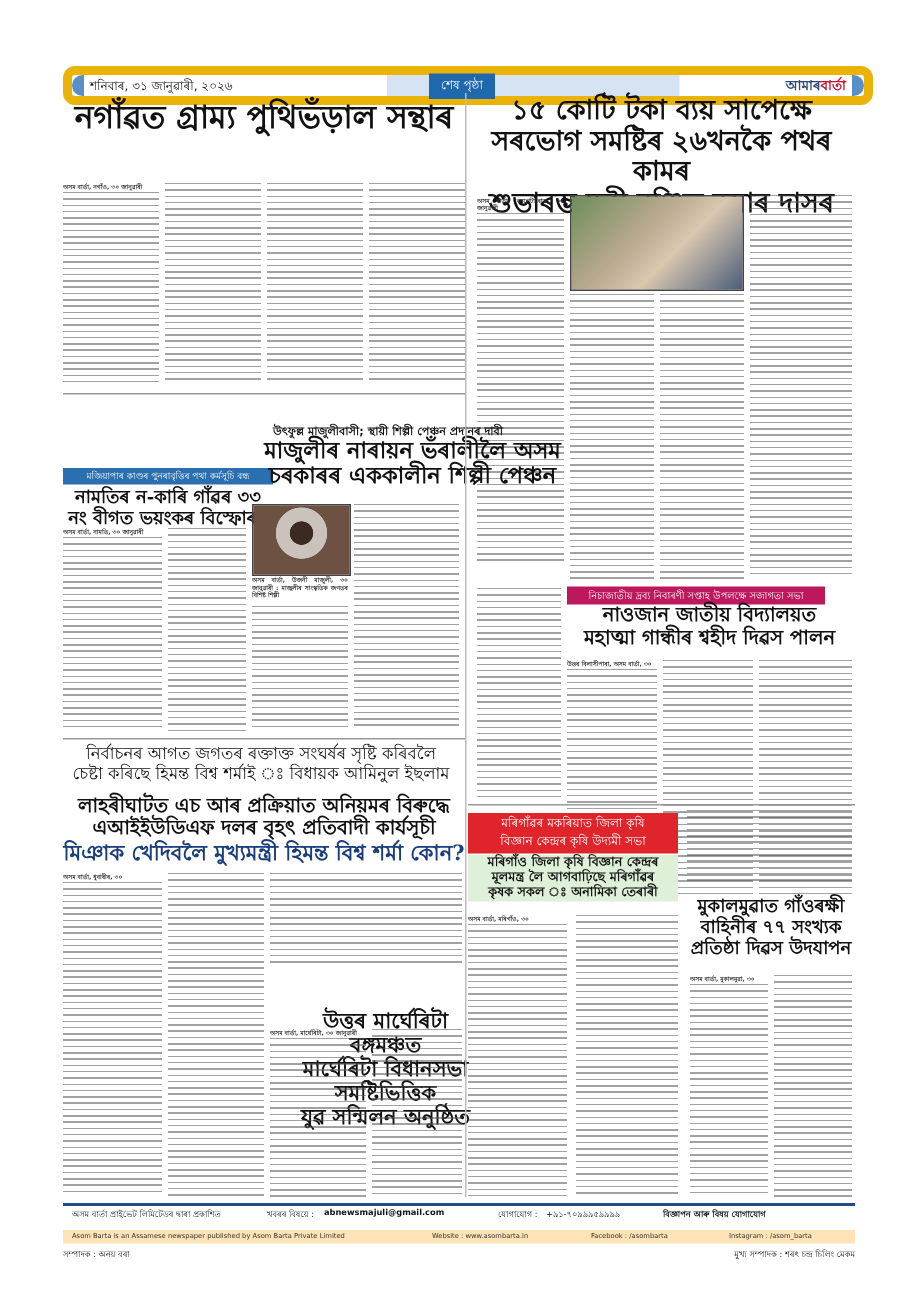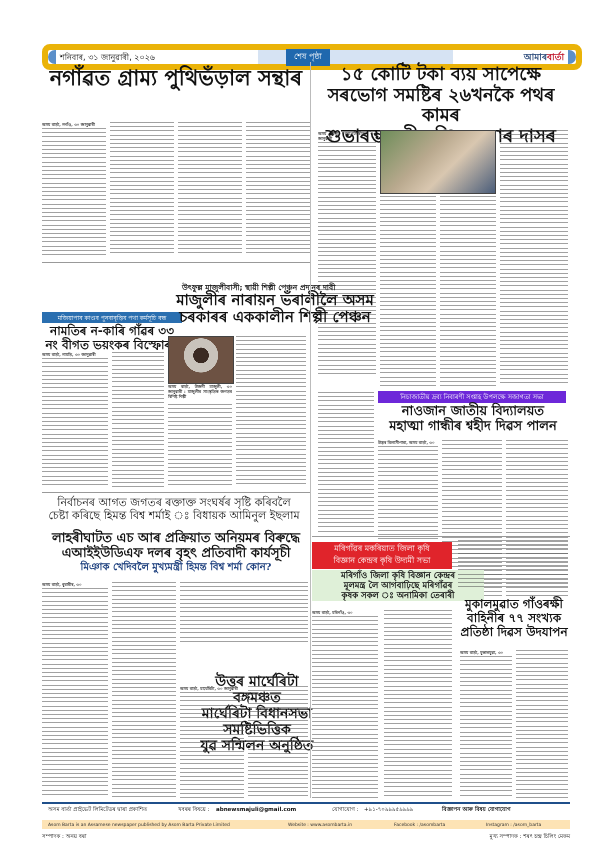--- a/index.html
+++ b/index.html
@@ -79,52 +79,52 @@
 <div class="col lines" style="left:168px;top:404px;width:64px;height:84px;"></div>
 
 <div class="abs headline" style="left:42px;top:497px;width:264px;font-size:11px;font-weight:normal;">
   <div>নিৰ্বাচনৰ আগত জগতৰ ৰক্তাক্ত সংঘৰ্ষৰ সৃষ্টি কৰিবলৈ</div>
   <div>চেষ্টা কৰিছে হিমন্ত বিশ্ব শৰ্মাই ঃ বিধায়ক আমিনুল ইছলাম</div>
 </div>
 
 <div class="abs headline" style="left:42px;top:531px;width:268px;font-size:13px;">
   <div>লাহৰীঘাটত এচ আৰ প্ৰক্ৰিয়াত অনিয়মৰ বিৰুদ্ধে</div>
   <div>এআইইউডিএফ দলৰ বৃহৎ প্ৰতিবাদী কাৰ্যসূচী</div>
-  <div style="font-size:10px;color:#1a3d7c;">মিঞাক খেদিবলৈ মুখ্যমন্ত্ৰী হিমন্ত বিশ্ব শৰ্মা কোন?</div>
+  <div style="font-size:14px;color:#1a3d7c;">মিঞাক খেদিবলৈ মুখ্যমন্ত্ৰী হিমন্ত বিশ্ব শৰ্মা কোন?</div>
 </div>
 <div class="abs body-text" style="left:42px;top:582px;width:66px;font-weight:bold;">অসম বাৰ্তা, ধুবাৰীৰ, ৩০</div>
 <div class="col lines" style="left:42px;top:588px;width:66px;height:210px;"></div>
 <div class="col lines" style="left:112px;top:582px;width:64px;height:216px;"></div>
 <div class="col lines" style="left:180px;top:582px;width:128px;height:62px;"></div>
 
 <div class="abs headline" style="left:192px;top:651px;width:130px;font-size:14px;margin-top:22px;">
   <div>উত্তৰ মাৰ্ঘেৰিটা বঙ্গমঞ্চত</div>
   <div>মাৰ্ঘেৰিটা বিধানসভা সমষ্টিভিত্তিক</div>
   <div>যুৱ সন্মিলন অনুষ্ঠিত</div>
 </div>
 <div class="abs body-text" style="left:180px;top:686px;width:64px;font-weight:bold;">অসম বাৰ্তা, মাৰ্ঘেৰিটা, ৩০ জানুৱাৰী</div>
 <div class="col lines" style="left:180px;top:692px;width:64px;height:106px;"></div>
 <div class="col lines" style="left:248px;top:686px;width:60px;height:112px;"></div>
 
-<div class="banner" style="left:378px;top:391px;width:188px;height:12px;background:#6d28d9;font-size:6.5px;line-height:12px;">নিচাজাতীয় দ্ৰব্য নিবাৰণী সপ্তাহ উপলক্ষে সজাগতা সভা</div>
+<div class="banner" style="left:378px;top:391px;width:172px;height:12px;background:#be185d;font-size:6.5px;line-height:12px;">নিচাজাতীয় দ্ৰব্য নিবাৰণী সপ্তাহ উপলক্ষে সজাগতা সভা</div>
 <div class="abs headline" style="left:376px;top:404px;width:194px;font-size:13px;">
   <div>নাওজান জাতীয় বিদ্যালয়ত</div>
   <div>মহাত্মা গান্ধীৰ শ্বহীদ দিৱস পালন</div>
 </div>
 <div class="abs body-text" style="left:378px;top:440px;width:60px;font-weight:bold;">উত্তৰ বিলাসীপাৰা, অসম বাৰ্তা, ৩০</div>
 <div class="col lines" style="left:378px;top:446px;width:60px;height:150px;"></div>
 <div class="col lines" style="left:442px;top:440px;width:60px;height:156px;"></div>
 <div class="col lines" style="left:506px;top:440px;width:62px;height:156px;"></div>
 <div class="col lines" style="left:318px;top:392px;width:56px;height:140px;"></div>
 
 <div class="banner" style="left:312px;top:542px;width:140px;height:26px;background:#e0242b;font-size:8px;line-height:12px;padding-top:1px;">
   <div>মৰিগাঁৱৰ মকৰিয়াত জিলা কৃষি</div>
   <div>বিজ্ঞান কেন্দ্ৰৰ কৃষি উদ্যমী সভা</div>
 </div>
-<div class="abs headline" style="left:312px;top:570px;width:140px;font-size:8.5px;background:#dff0d8;padding:1px 16px;">
+<div class="abs headline" style="left:312px;top:570px;width:140px;font-size:8.5px;background:#dff0d8;padding:1px 0;">
   <div>মৰিগাঁও জিলা কৃষি বিজ্ঞান কেন্দ্ৰৰ</div>
   <div>মূলমন্ত্ৰ লৈ আগবাঢ়িছে মৰিগাঁৱৰ</div>
   <div>কৃষক সকল ঃ অনামিকা তেৰাৰী</div>
 </div>
 <div class="abs body-text" style="left:312px;top:610px;width:66px;font-weight:bold;">অসম বাৰ্তা, মৰিগাঁও, ৩০</div>
 <div class="col lines" style="left:312px;top:616px;width:66px;height:182px;"></div>
 <div class="col lines" style="left:384px;top:610px;width:68px;height:188px;"></div>
 <div class="col lines" style="left:458px;top:540px;width:110px;height:50px;"></div>
 
 <div class="abs headline" style="left:458px;top:598px;width:112px;font-size:12px;">

